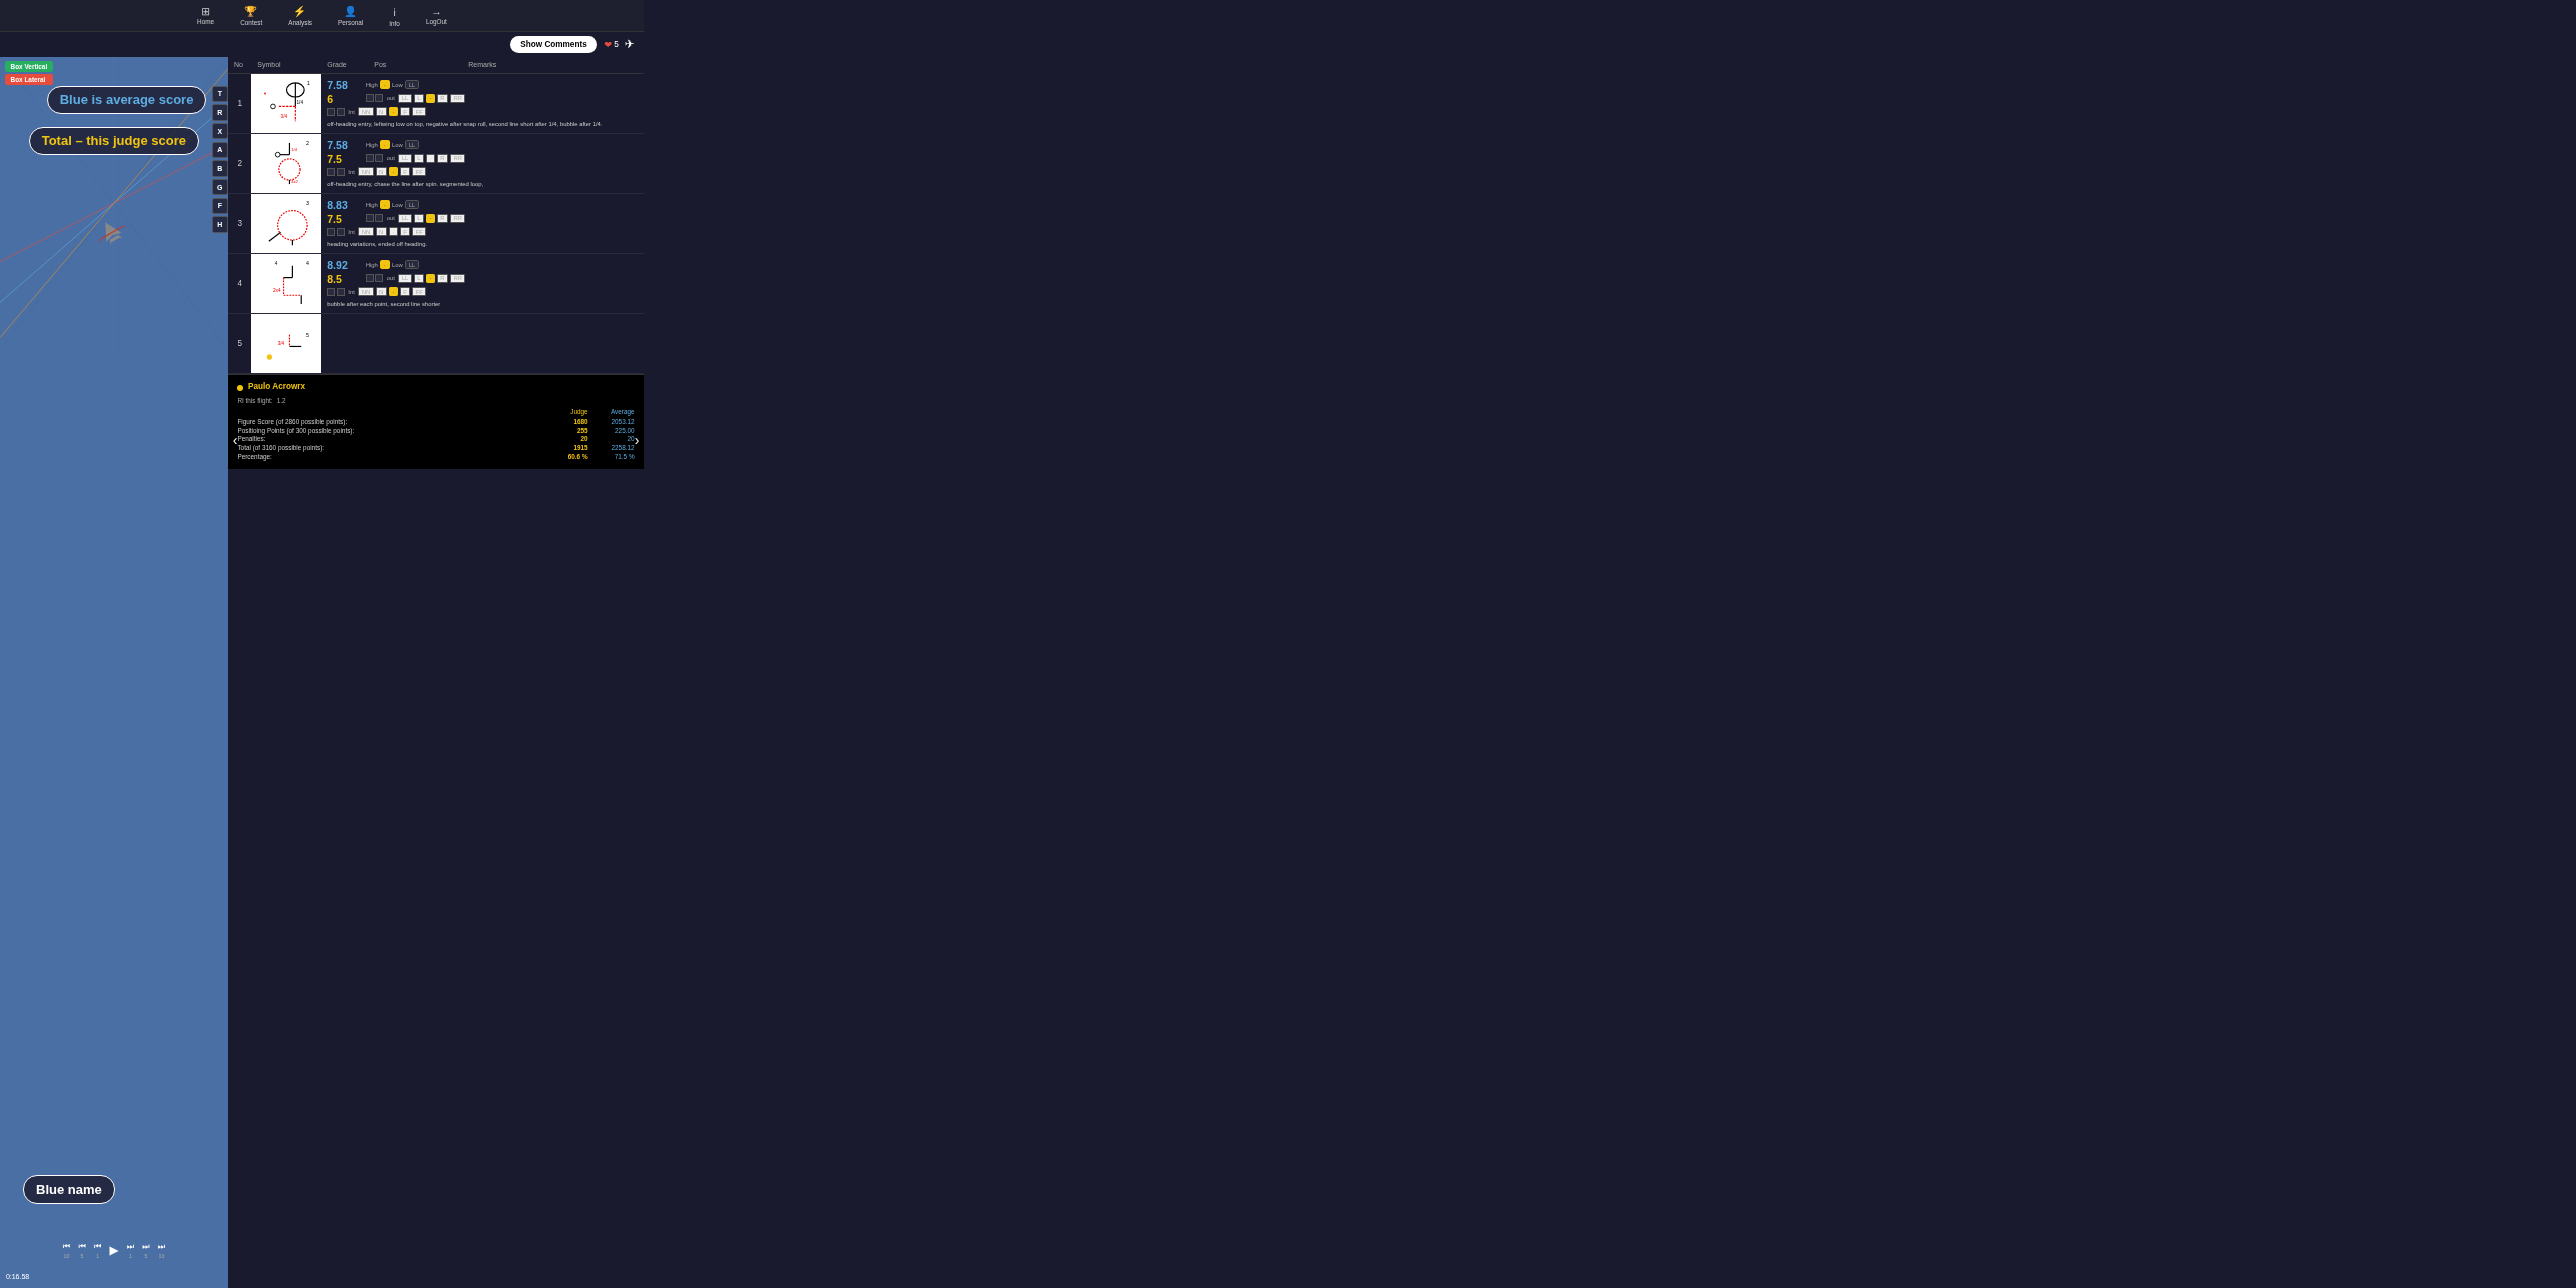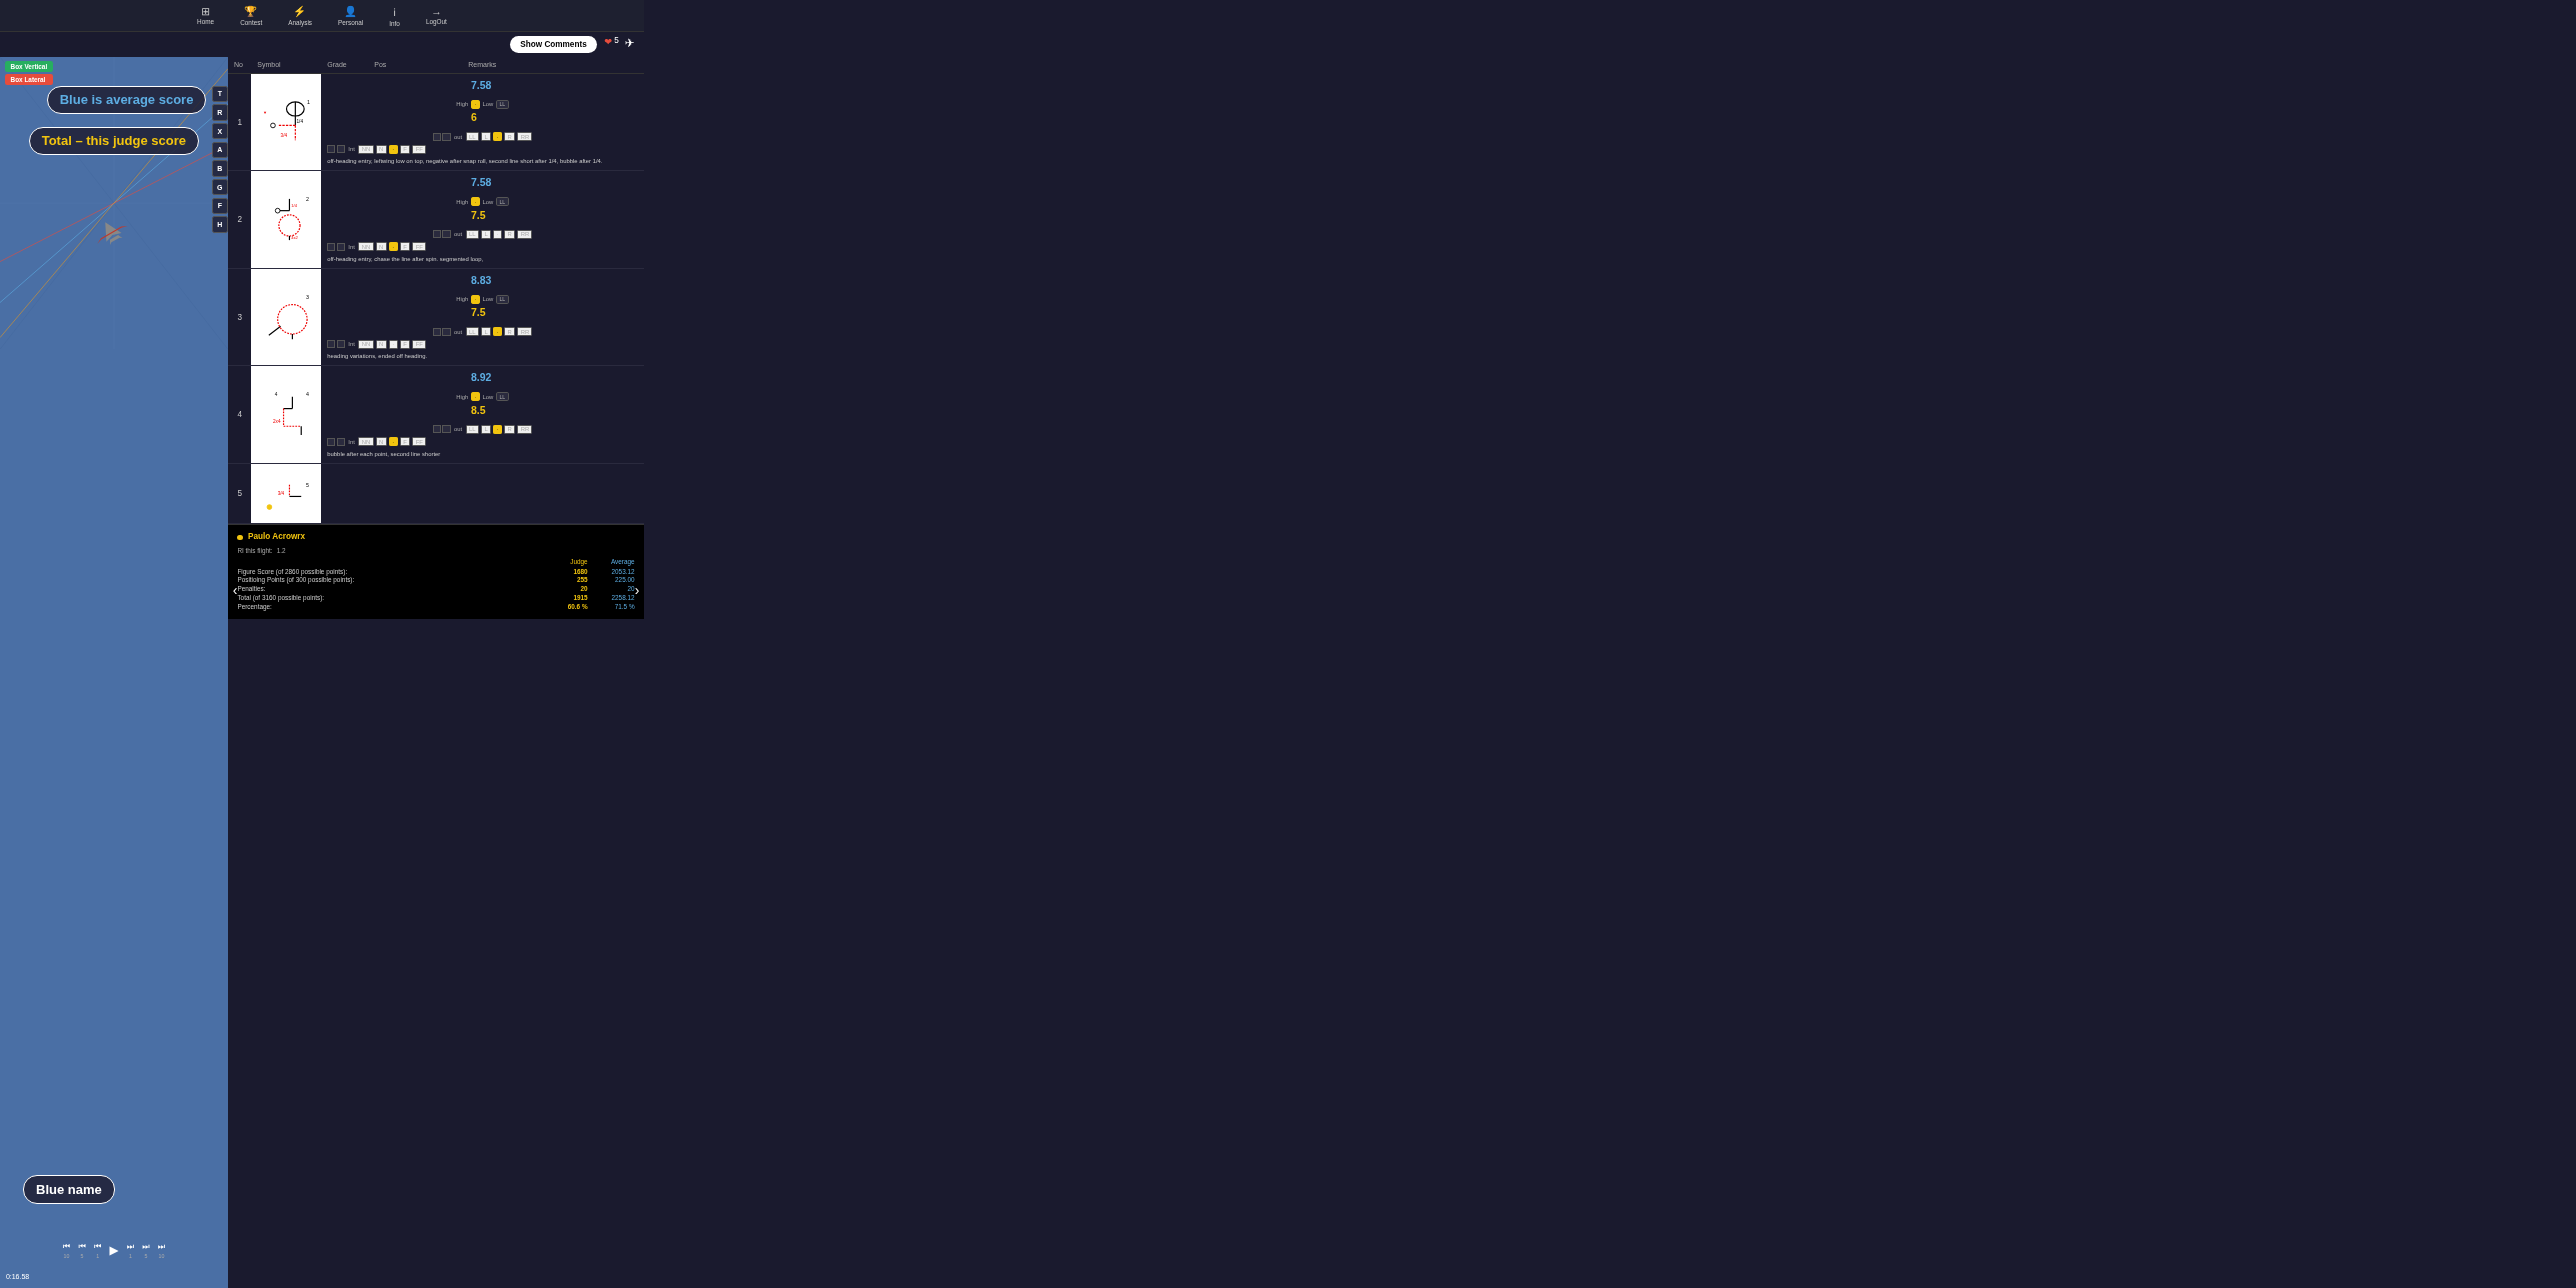--- a/index.html
+++ b/index.html
@@ -31,21 +31,21 @@
     }
     .nav-item .nav-icon {
       font-size: 10.5px;
       margin-bottom: 1.2px;
     }
 
     
     .header-row {
       display: flex;
       justify-content: flex-end;
-      align-items: flex-start;
+      align-items: center;
       padding: 3.5px 9.4px;
       background: #1a1a2e;
     }
     .show-comments-btn {
       background: #fff;
       color: #000;
       border: none;
       border-radius: 11.7px;
       padding: 4.1px 10.5px;
       font-size: 8.2px;
@@ -255,23 +255,22 @@
       height: 53px;
     }
     .row-details {
       display: flex;
       flex-direction: column;
       padding: 4.7px 5.9px;
     }
     .score-line {
       display: flex;
       align-items: center;
-      gap: 9px;
+      gap: 15px;
       margin-bottom: 2.3px;
-      flex-direction: column;
     }
     .avg-score {
       font-size: 10.5px;
       font-weight: bold;
       color: #5dade2;
       min-width: 23.4px;
     }
     .judge-score {
       font-size: 10.5px;
       font-weight: bold;

